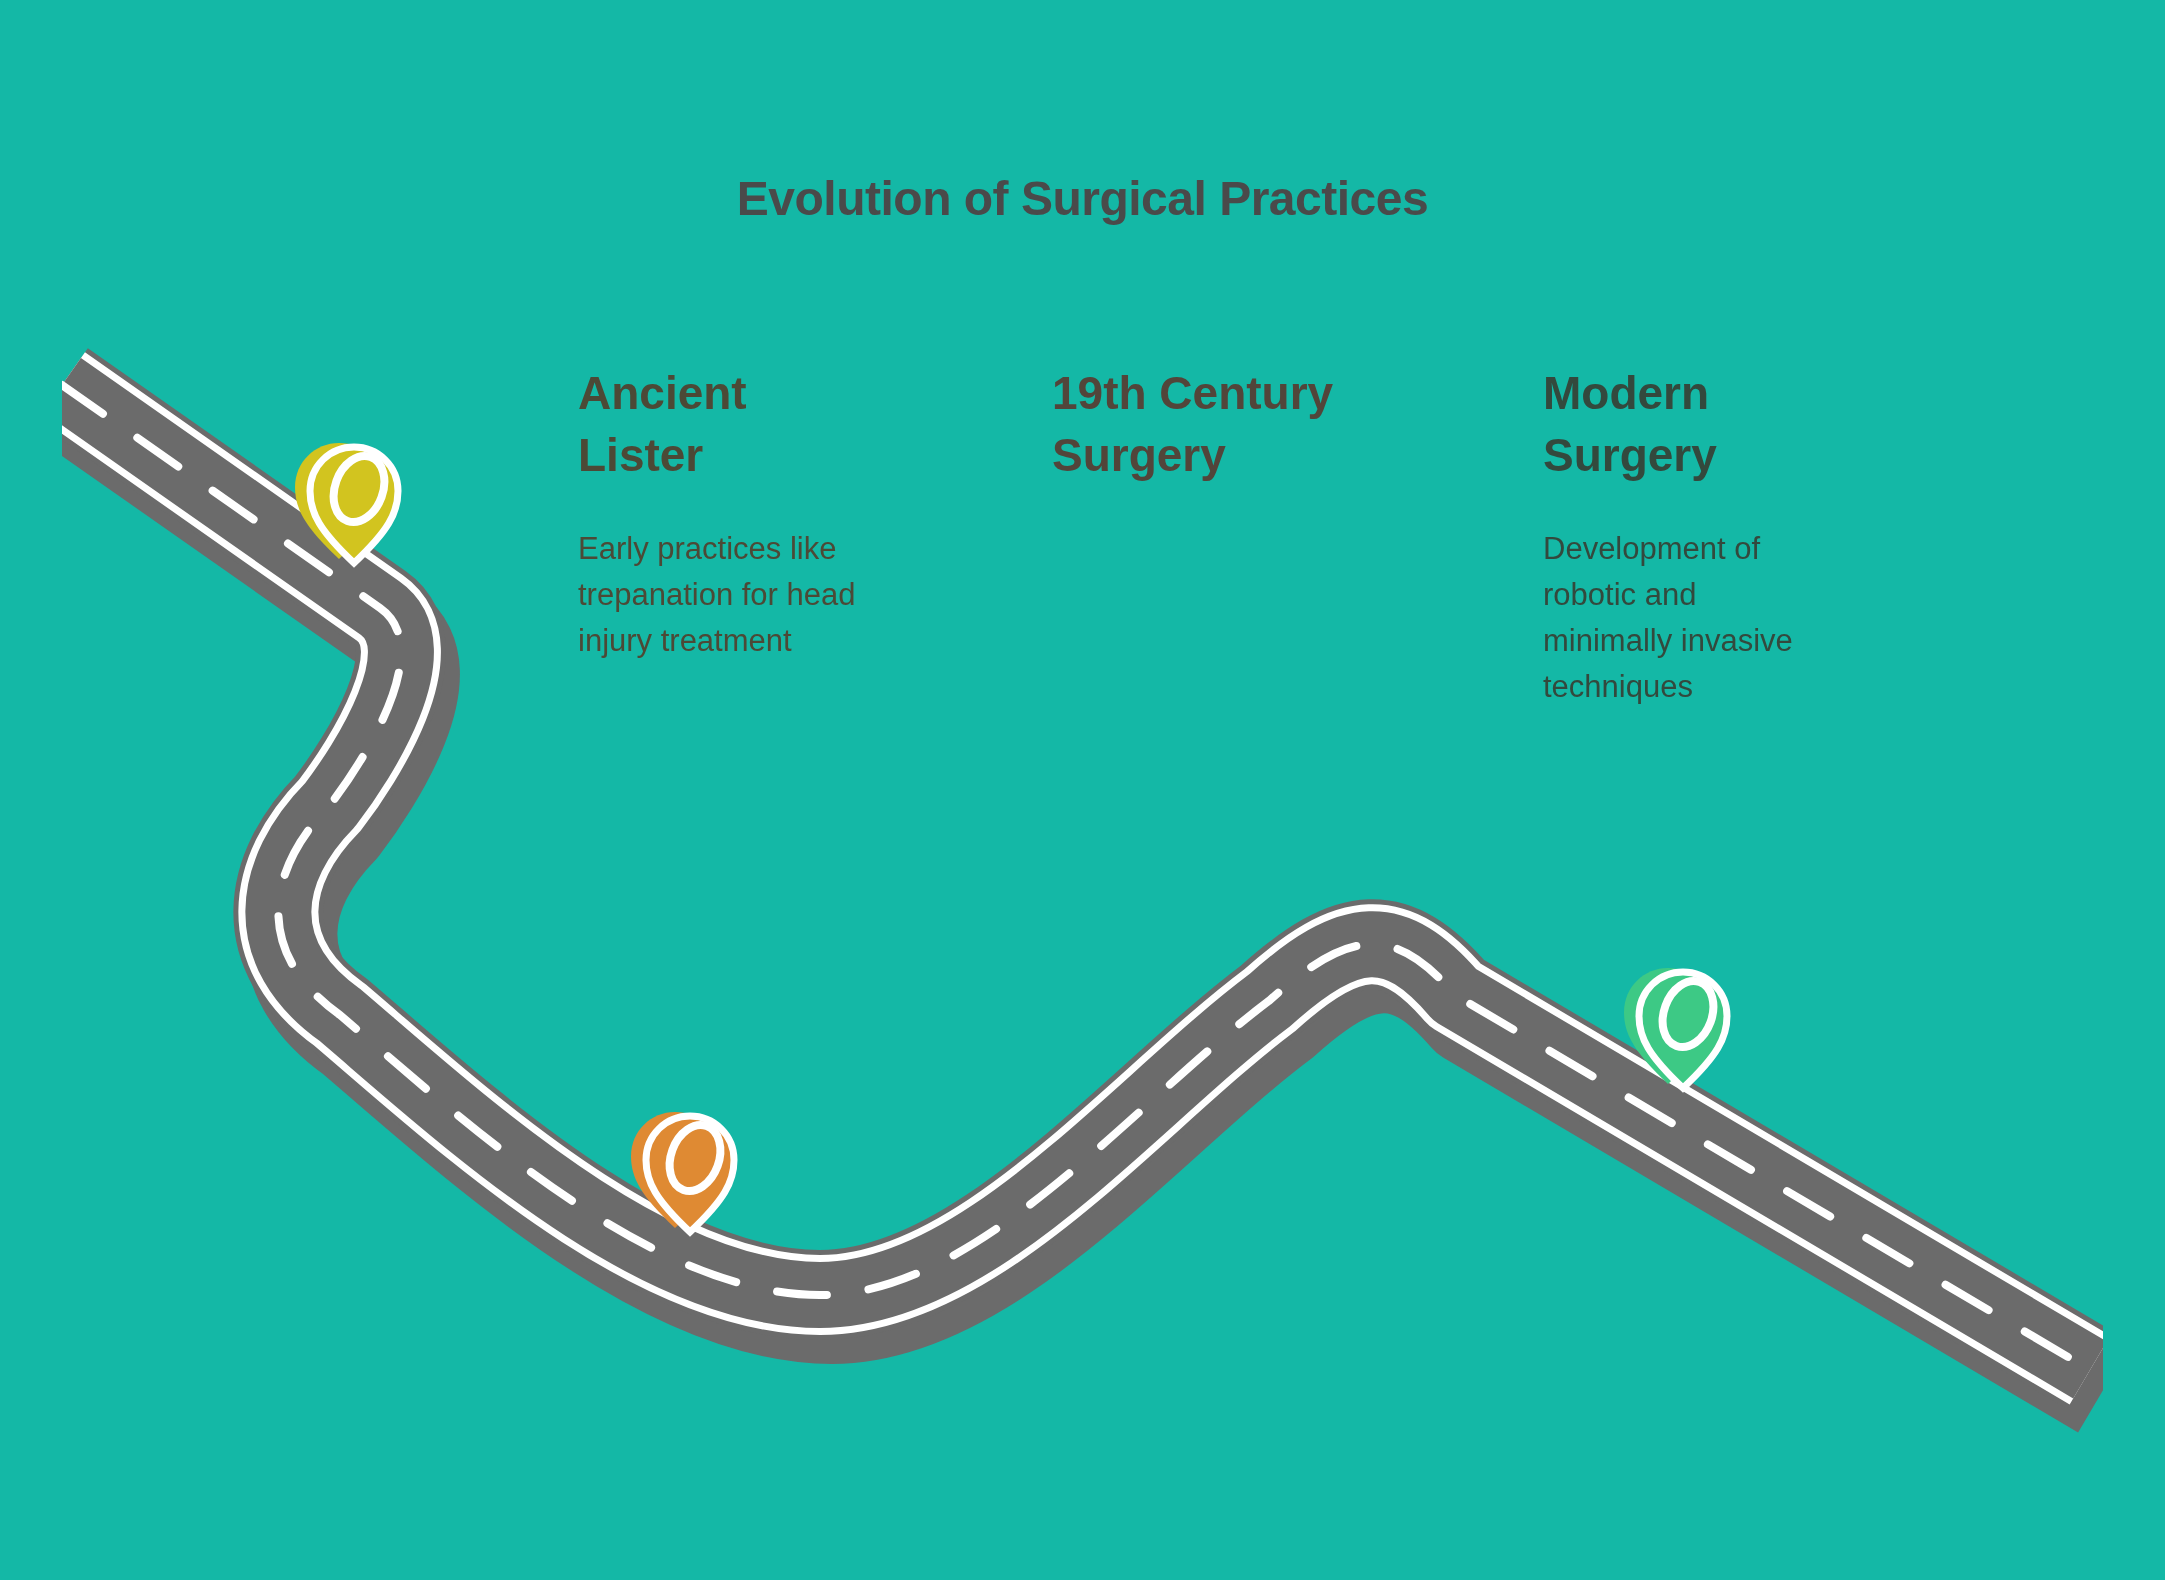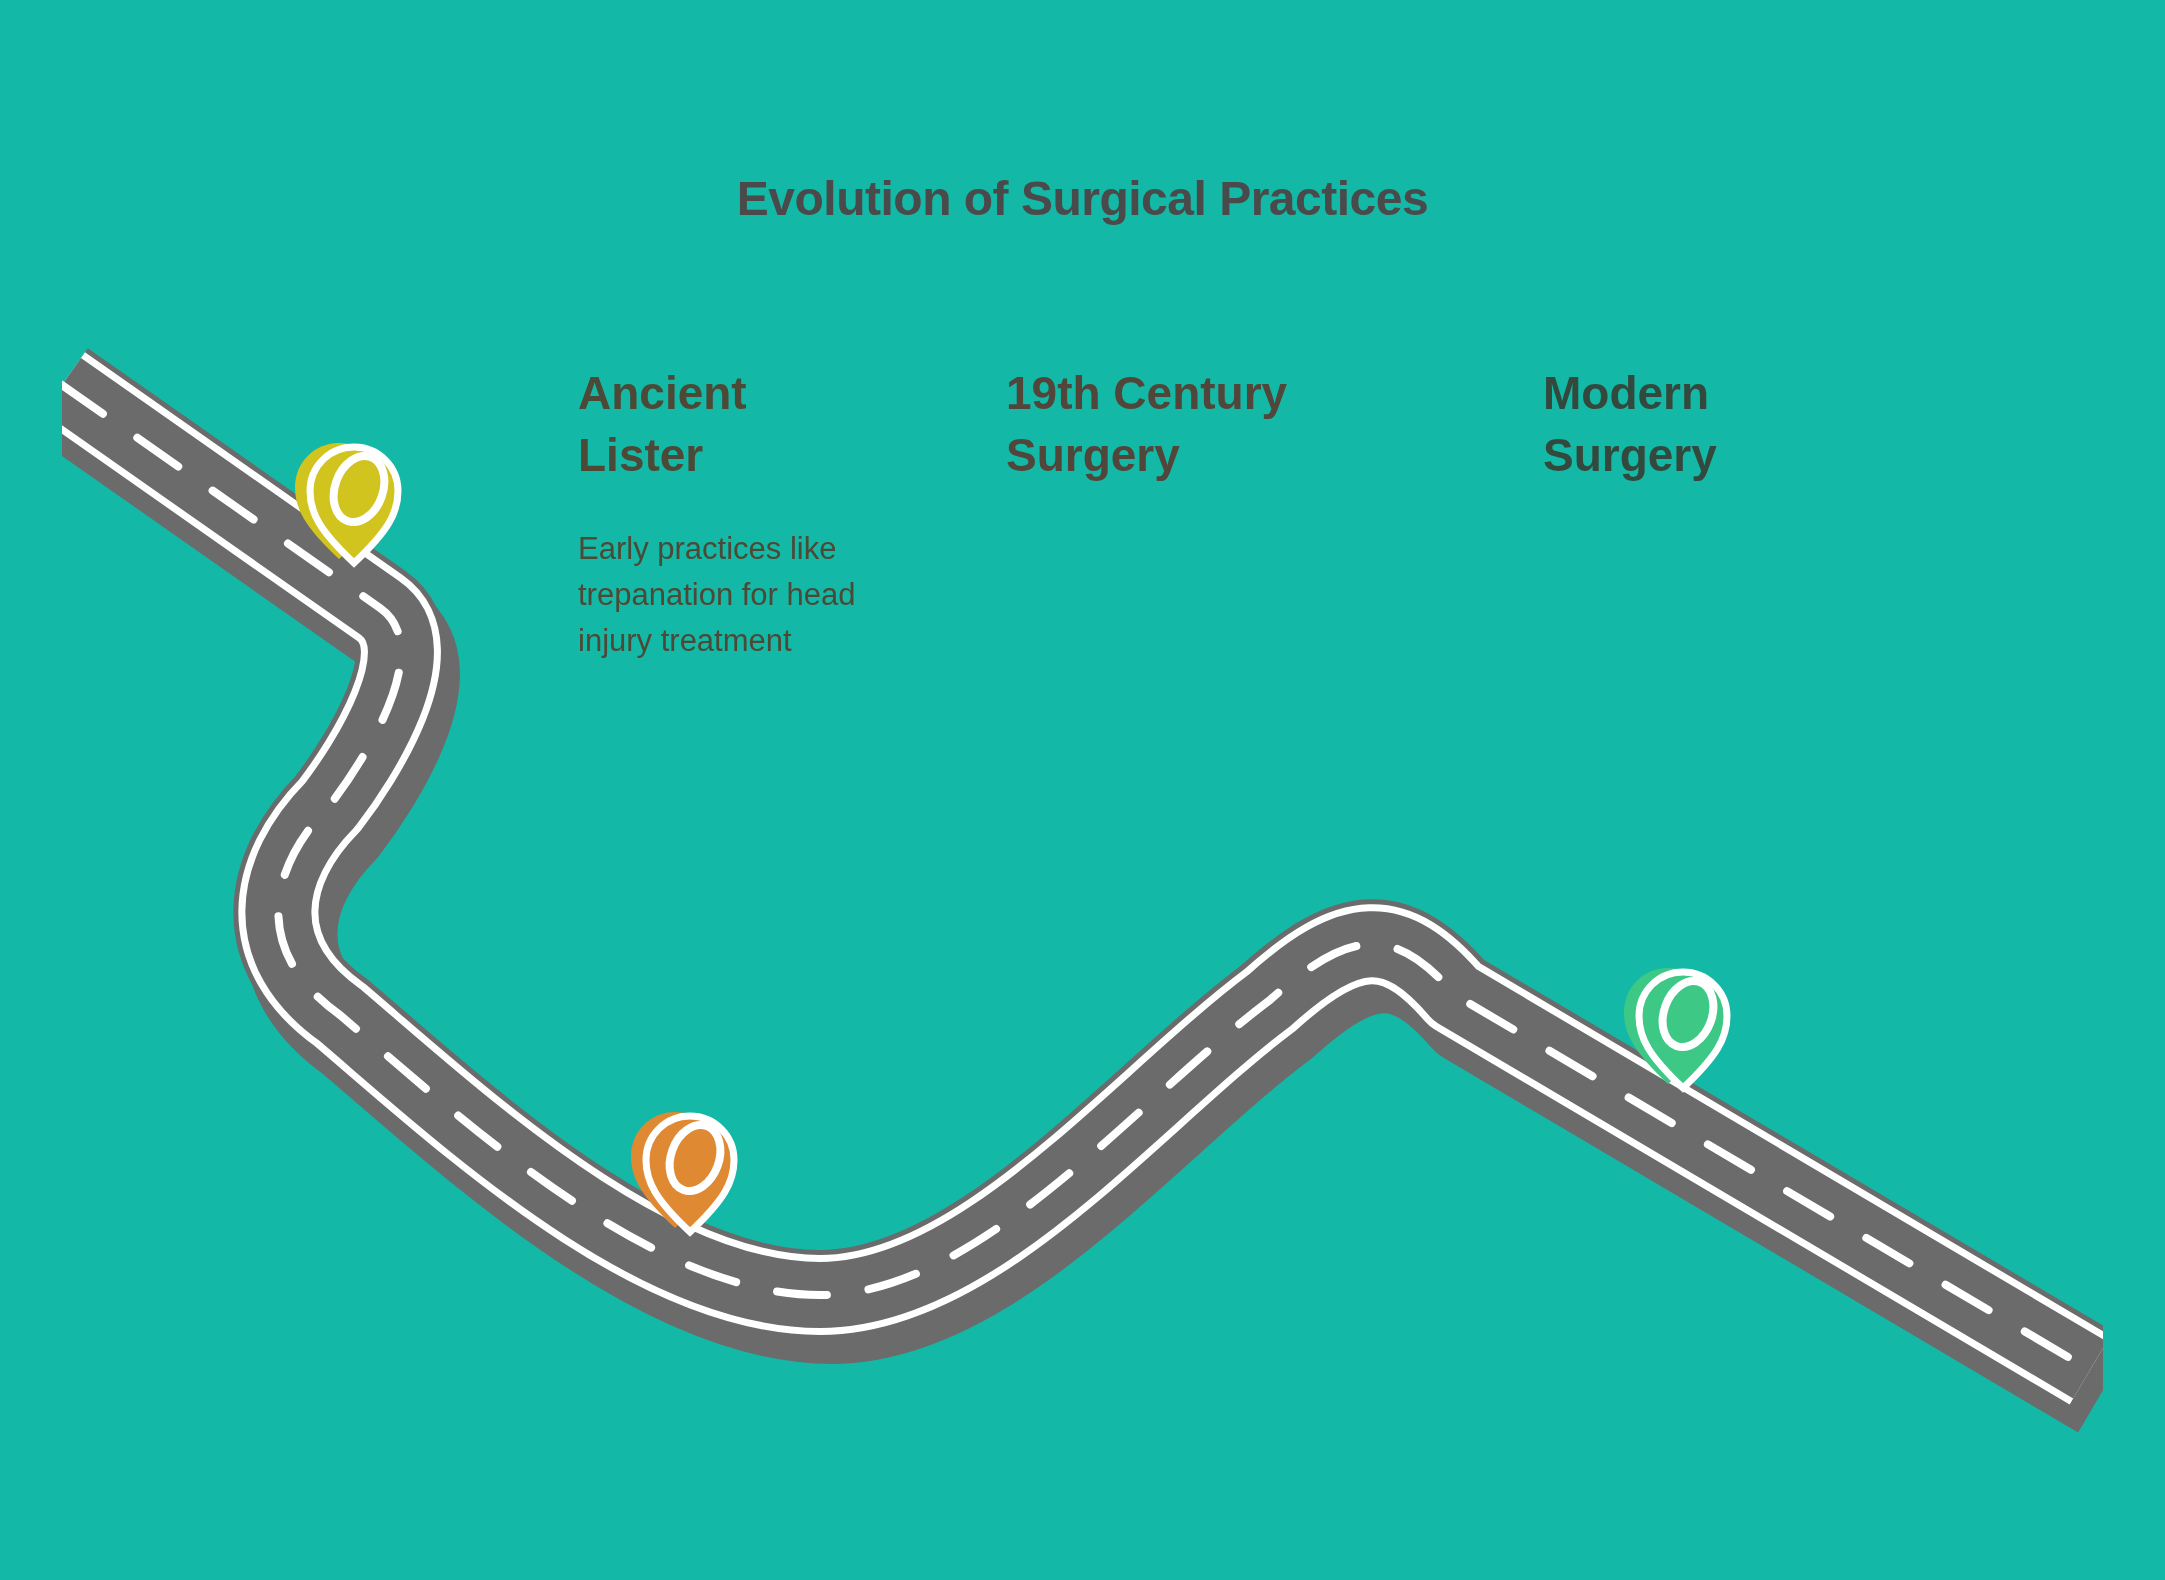--- a/index.html
+++ b/index.html
@@ -40,21 +40,21 @@
     white-space: pre-line;
   }
   .milestone p {
     margin: 0;
     font-size: 31px;
     line-height: 46px;
     font-weight: 400;
     white-space: pre-line;
   }
   .col-0 { left: 578px; }
-  .col-1 { left: 1006px; }
+  .col-1 { left: 1052px; }
   .col-2 { left: 1543px; }
 </style>
 </head>
 <body>
 
 <div id="stage">
 
   <div class="title" style="color: rgb(74, 74, 74);">Evolution of Surgical Practices</div>
 
   <svg class="roadmap" width="2165" height="1580" viewBox="0 0 2165 1580">
@@ -107,15 +107,19 @@
   </div>
 
   <div class="milestone col-1">
     <h2 style="color: rgb(82, 69, 58);">19th Century
 Surgery</h2>
   </div>
 
   <div class="milestone col-2">
     <h2 style="color: rgb(51, 73, 61);">Modern
 Surgery</h2>
+    <p style="color: rgb(51, 73, 61);">Development of
+robotic and
+minimally invasive
+techniques</p>
   </div>
 
 </div>
 
 </body></html>

